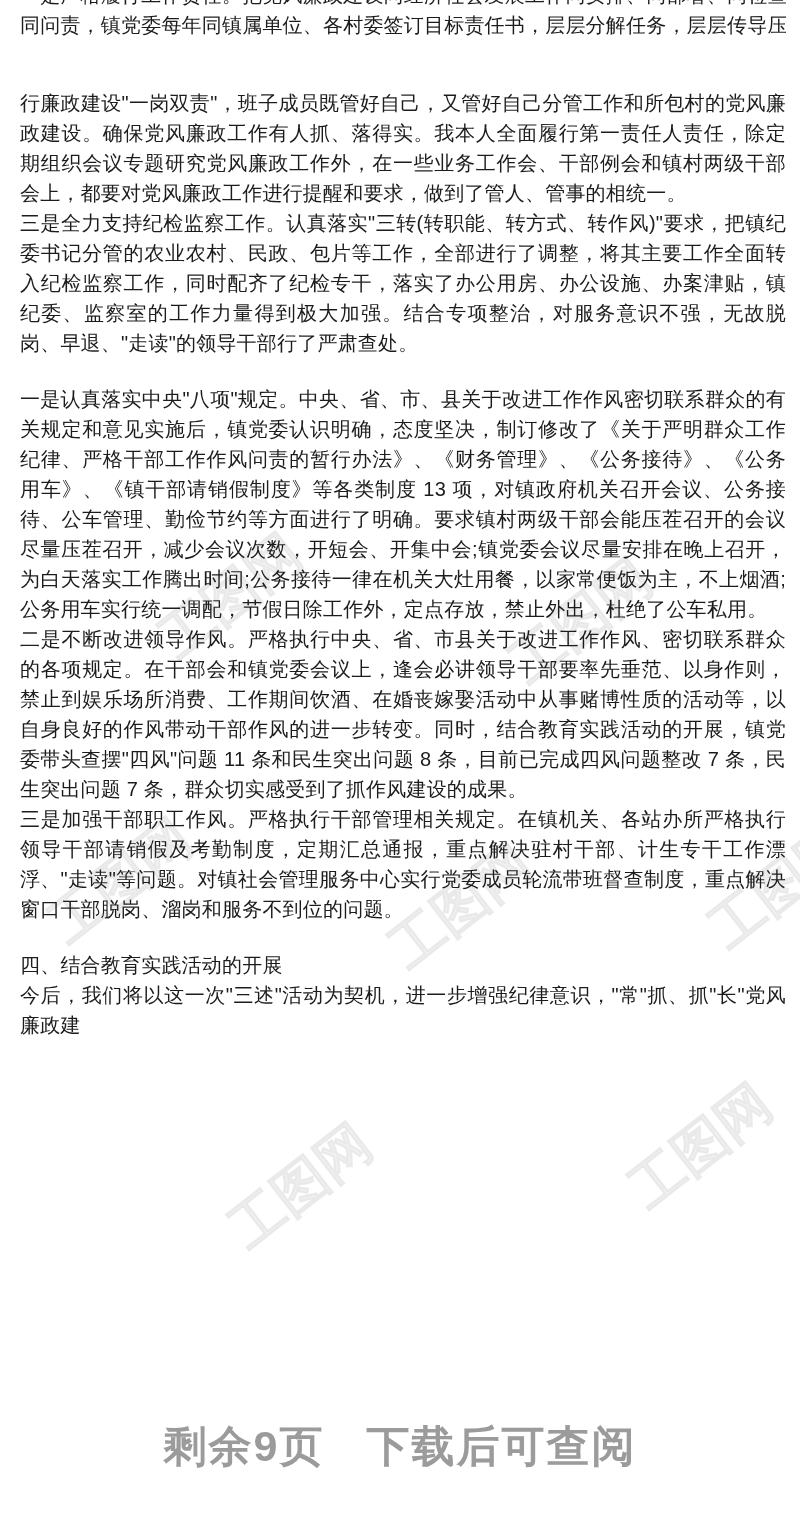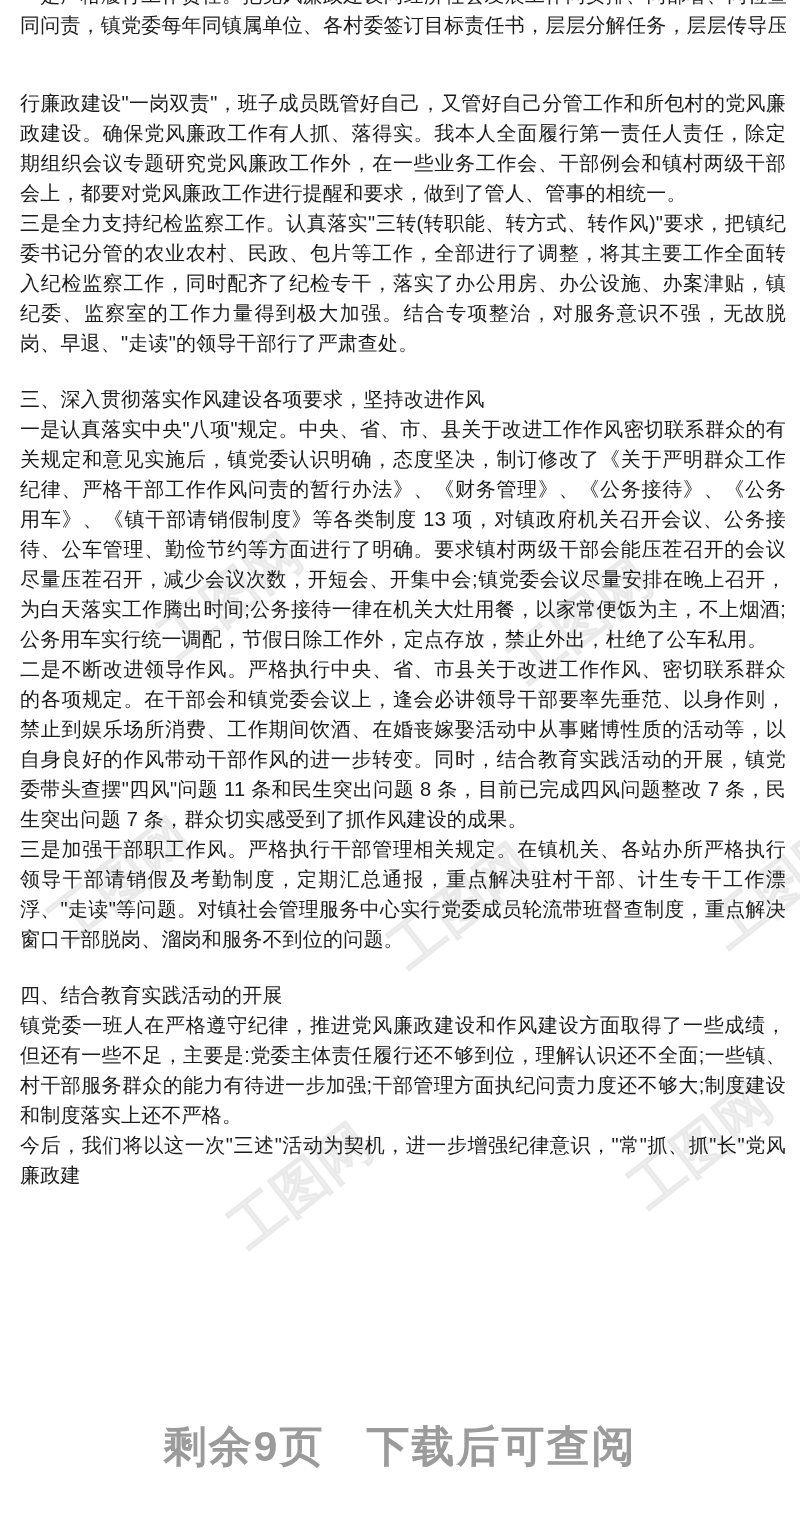--- a/index.html
+++ b/index.html
@@ -95,28 +95,26 @@
 
   <div class="para oneline">同问责，镇党委每年同镇属单位、各村委签订目标责任书，层层分解任务，层层传导压力;实</div>
 
   <div class="gap-large"></div>
 
   <p class="para">行廉政建设"一岗双责"，班子成员既管好自己，又管好自己分管工作和所包村的党风廉政建设。确保党风廉政工作有人抓、落得实。我本人全面履行第一责任人责任，除定期组织会议专题研究党风廉政工作外，在一些业务工作会、干部例会和镇村两级干部会上，都要对党风廉政工作进行提醒和要求，做到了管人、管事的相统一。</p>
   <p class="para">三是全力支持纪检监察工作。认真落实"三转(转职能、转方式、转作风)"要求，把镇纪委书记分管的农业农村、民政、包片等工作，全部进行了调整，将其主要工作全面转入纪检监察工作，同时配齐了纪检专干，落实了办公用房、办公设施、办案津贴，镇纪委、监察室的工作力量得到极大加强。结合专项整治，对服务意识不强，无故脱岗、早退、"走读"的领导干部行了严肃查处。</p>
 
   <div class="gap-line"></div>
 
-  <p class="para">三、深入贯彻落实作风建设各项要求，坚持改进作风</p>
   <p class="para">一是认真落实中央"八项"规定。中央、省、市、县关于改进工作作风密切联系群众的有关规定和意见实施后，镇党委认识明确，态度坚决，制订修改了《关于严明群众工作纪律、严格干部工作作风问责的暂行办法》、《财务管理》、《公务接待》、《公务用车》、《镇干部请销假制度》等各类制度 13 项，对镇政府机关召开会议、公务接待、公车管理、勤俭节约等方面进行了明确。要求镇村两级干部会能压茬召开的会议尽量压茬召开，减少会议次数，开短会、开集中会;镇党委会议尽量安排在晚上召开，为白天落实工作腾出时间;公务接待一律在机关大灶用餐，以家常便饭为主，不上烟酒;公务用车实行统一调配，节假日除工作外，定点存放，禁止外出，杜绝了公车私用。</p>
   <p class="para">二是不断改进领导作风。严格执行中央、省、市县关于改进工作作风、密切联系群众的各项规定。在干部会和镇党委会议上，逢会必讲领导干部要率先垂范、以身作则，禁止到娱乐场所消费、工作期间饮酒、在婚丧嫁娶活动中从事赌博性质的活动等，以自身良好的作风带动干部作风的进一步转变。同时，结合教育实践活动的开展，镇党委带头查摆"四风"问题 11 条和民生突出问题 8 条，目前已完成四风问题整改 7 条，民生突出问题 7 条，群众切实感受到了抓作风建设的成果。</p>
   <p class="para">三是加强干部职工作风。严格执行干部管理相关规定。在镇机关、各站办所严格执行领导干部请销假及考勤制度，定期汇总通报，重点解决驻村干部、计生专干工作漂浮、"走读"等问题。对镇社会管理服务中心实行党委成员轮流带班督查制度，重点解决窗口干部脱岗、溜岗和服务不到位的问题。</p>
 
   <div class="gap-line"></div>
 
   <p class="para">四、结合教育实践活动的开展</p>
-  <p class="para">镇党委一班人在严格遵守纪律，推进党风廉政建设和作风建设方面取得了一些成绩，但还有一些不足，主要是:党委主体责任履行还不够到位，理解认识还不全面;一些镇、村干部服务群众的能力有待进一步加强;干部管理方面执纪问责力度还不够大;制度建设和制度落实上还不严格。</p>
   <p class="para">今后，我们将以这一次"三述"活动为契机，进一步增强纪律意识，"常"抓、抓"长"党风廉政建</p>
 
 </div>
 
 <div class="footer">
   <span>剩余9页</span><span class="spacer"></span><span>下载后可查阅</span>
 </div>
 
 </body></html>

